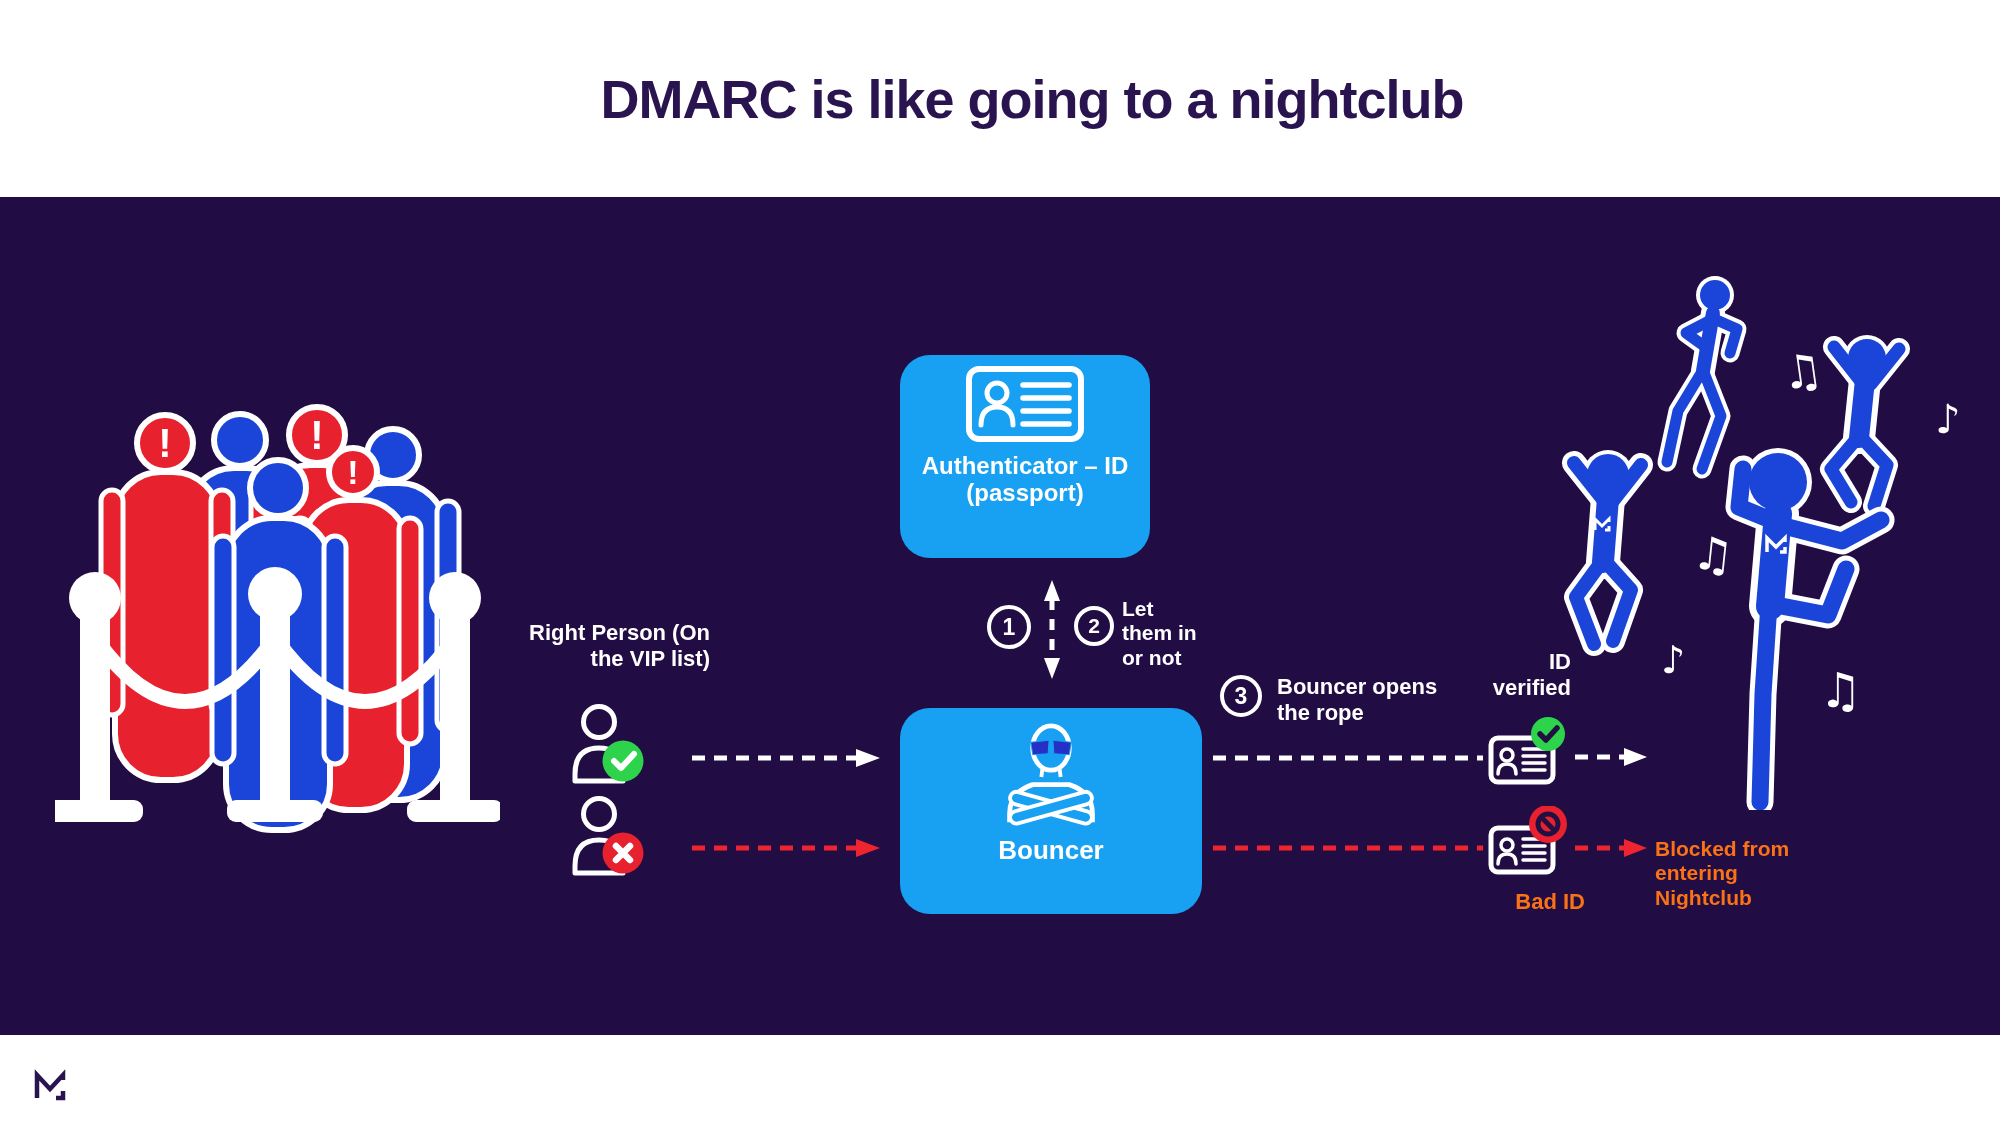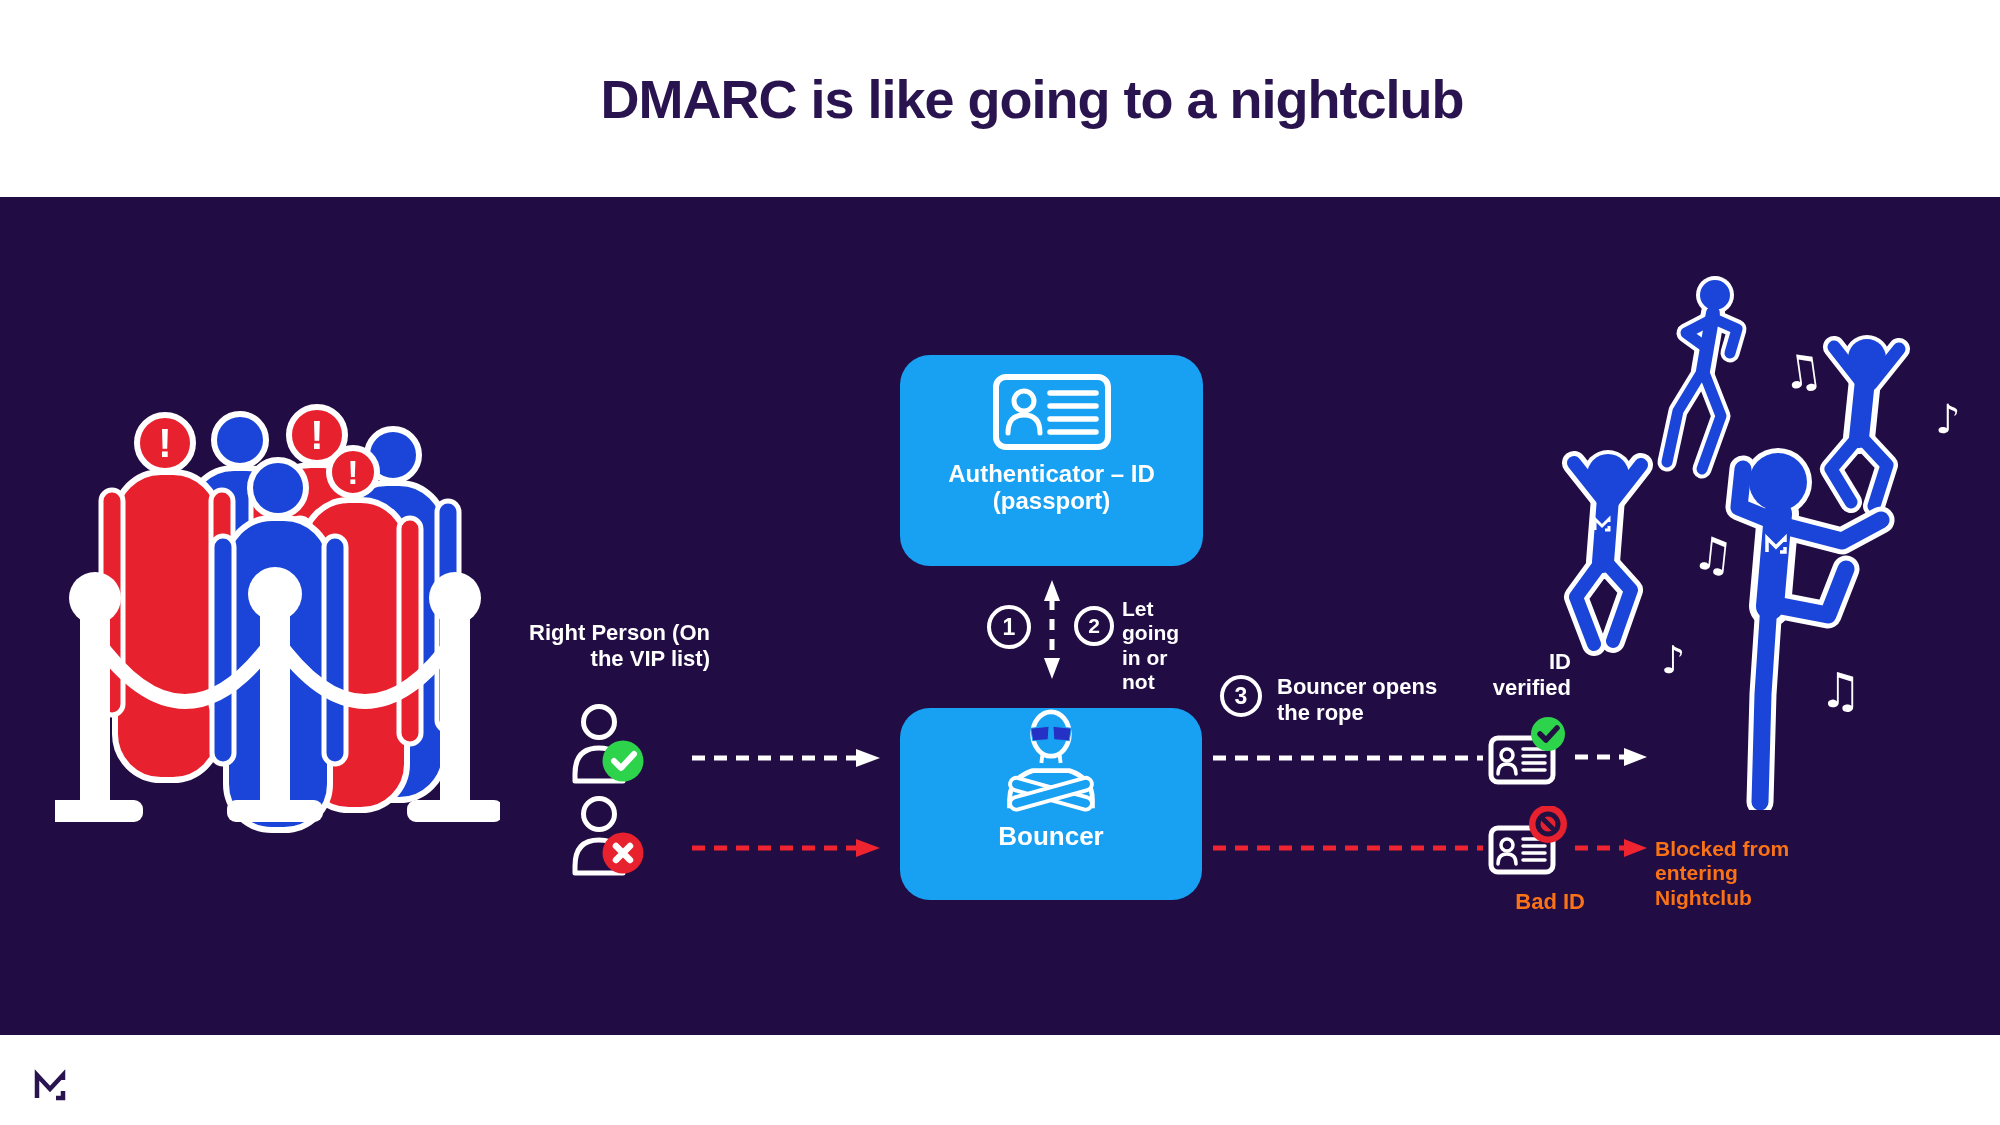--- a/index.html
+++ b/index.html
@@ -142,31 +142,31 @@
   <svg class="abs" style="left:562px;top:598px" width="95" height="85" viewBox="0 0 95 85">
     <circle cx="37" cy="19" r="15.5" fill="none" stroke="#fff" stroke-width="5"></circle>
     <path d="M13,78 L13,71 Q13,45 37,45 Q61,45 61,71 L61,78 Z" fill="none" stroke="#fff" stroke-width="5" stroke-linejoin="round"></path>
     <g>
       <circle cx="61" cy="58" r="20.5" fill="#e8212f"></circle>
       <path d="M54,51 L68,65 M68,51 L54,65" stroke="#fff" stroke-width="6.5" stroke-linecap="round"></path>
     </g>
   </svg>
 
 
-  <div class="bluebox abs" style="left:900px;top:158px;width:303px;height:193px;padding-top:18px">
+  <div class="bluebox abs" style="left:900px;top:158px;width:250px;height:193px;padding-top:10px">
     <svg width="120" height="78" viewBox="0 0 120 78">
       <rect x="4" y="4" width="112" height="70" rx="10" fill="none" stroke="#fff" stroke-width="6"></rect>
       <circle cx="32" cy="28" r="10" fill="none" stroke="#fff" stroke-width="5"></circle>
       <path d="M16,60 Q16,42 32,42 Q48,42 48,60" fill="none" stroke="#fff" stroke-width="5" stroke-linecap="round"></path>
       <path d="M58,20 H104 M58,33 H104 M58,46 H104 M58,59 H104" stroke="#fff" stroke-width="5.5" stroke-linecap="round"></path>
     </svg>
     <div class="boxlabel">Authenticator – ID (passport)</div>
   </div>
 
-  <div class="bluebox abs" style="left:900px;top:511px;width:302px;height:192px;padding-top:0">
+  <div class="bluebox abs" style="left:900px;top:511px;width:302px;height:192px;padding-top:14px">
     <svg width="110" height="104" viewBox="0 0 110 108">
       <ellipse cx="55" cy="27" rx="19" ry="23" fill="none" stroke="#fff" stroke-width="5"></ellipse>
       <path d="M34,21 L53,19 L52,33 L36,34 Z M57,19 L76,21 L74,34 L58,33 Z" fill="#2531c5" stroke="#18a0f2" stroke-width="1"></path>
       <path d="M46,49 L45,57 M64,49 L65,57" stroke="#fff" stroke-width="4"></path>
       <path d="M12,104 L12,95 Q12,73 36,65 L74,65 Q98,73 98,95 L98,104" fill="none" stroke="#fff" stroke-width="5" stroke-linejoin="round"></path>
       <line x1="19" y1="79" x2="91" y2="99" stroke="#fff" stroke-width="17" stroke-linecap="round"></line>
       <line x1="19" y1="79" x2="91" y2="99" stroke="#18a0f2" stroke-width="9" stroke-linecap="round"></line>
       <line x1="91" y1="79" x2="19" y2="99" stroke="#fff" stroke-width="17" stroke-linecap="round"></line>
       <line x1="91" y1="79" x2="19" y2="99" stroke="#18a0f2" stroke-width="9" stroke-linecap="round"></line>
     </svg>
@@ -176,21 +176,21 @@
   <div class="step-circle abs" style="left:987px;top:408px;width:44px;height:44px">
       <span>1</span>
     </div>
   <div class="step-circle abs" style="left:1074px;top:409px;width:40px;height:40px;font-size:21px">
       <span>2</span>
     </div>
   <div class="step-circle abs" style="left:1220px;top:478px;width:42px;height:42px">
       <span>3</span>
     </div>
 
-  <div class="abs lbl white fs21" style="left:1122px;top:400px;width:80px">Let going in or not</div>
+  <div class="abs lbl white fs21" style="left:1122px;top:400px;width:80px">Let them in or not</div>
   <div class="abs lbl white fs22" style="left:1277px;top:477px;width:180px">Bouncer opens the rope</div>
 
   <div class="abs lbl white ctr fs22" style="left:1475px;top:452px;width:96px">ID verified</div>
 
   <svg class="abs" style="left:1483px;top:519px" width="90" height="70" viewBox="0 0 90 70">
     <rect x="8" y="22" width="62" height="44" rx="7" fill="none" stroke="#fff" stroke-width="5"></rect>
     <circle cx="24" cy="39" r="6" fill="none" stroke="#fff" stroke-width="3.5"></circle>
     <path d="M15,58 Q15,48 24,48 Q33,48 33,58" fill="none" stroke="#fff" stroke-width="3.5" stroke-linecap="round"></path>
     <path d="M40,33 H62 M40,40 H62 M40,47 H62 M40,54 H62" stroke="#fff" stroke-width="3.5" stroke-linecap="round"></path>
     <g>

